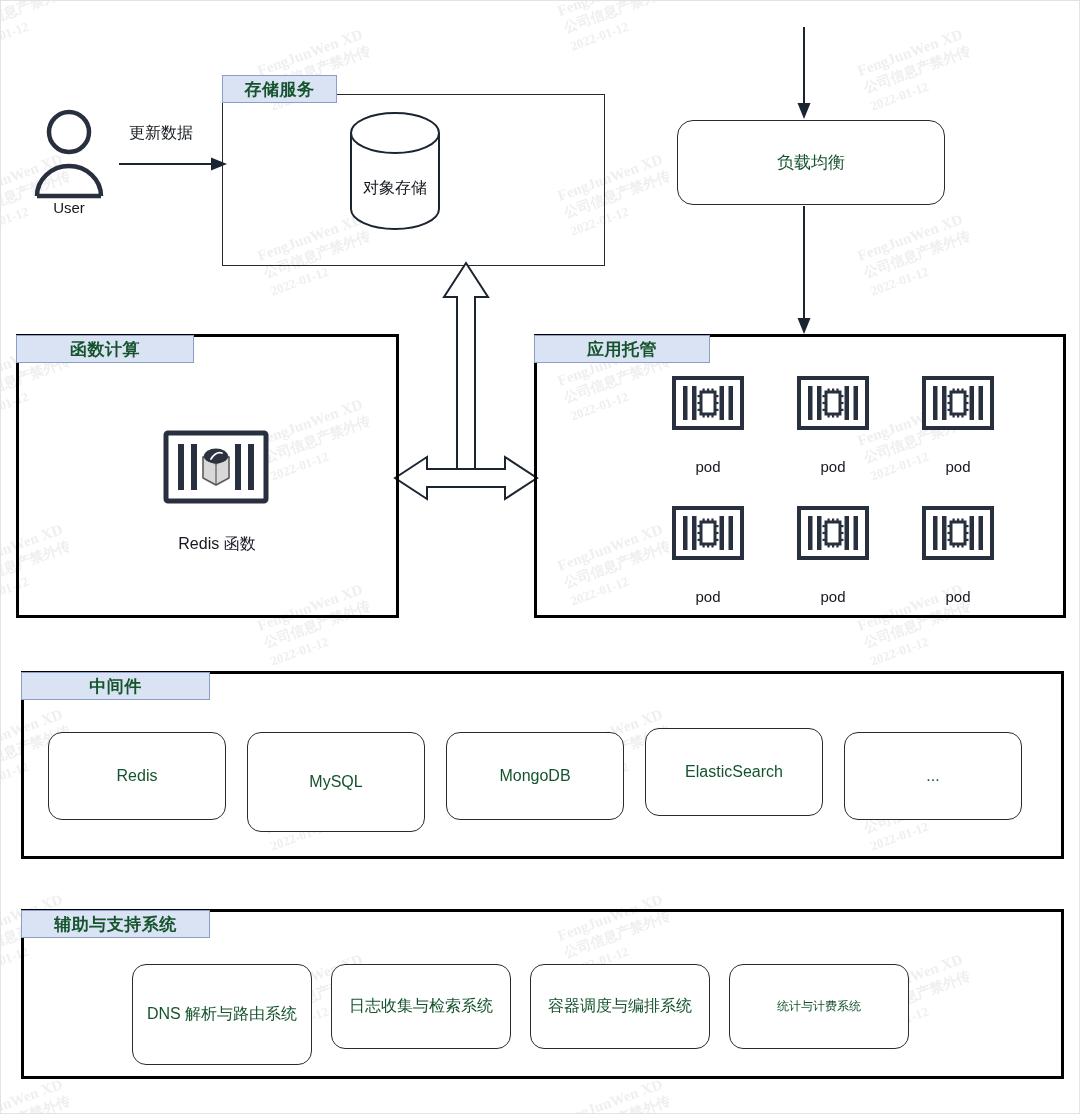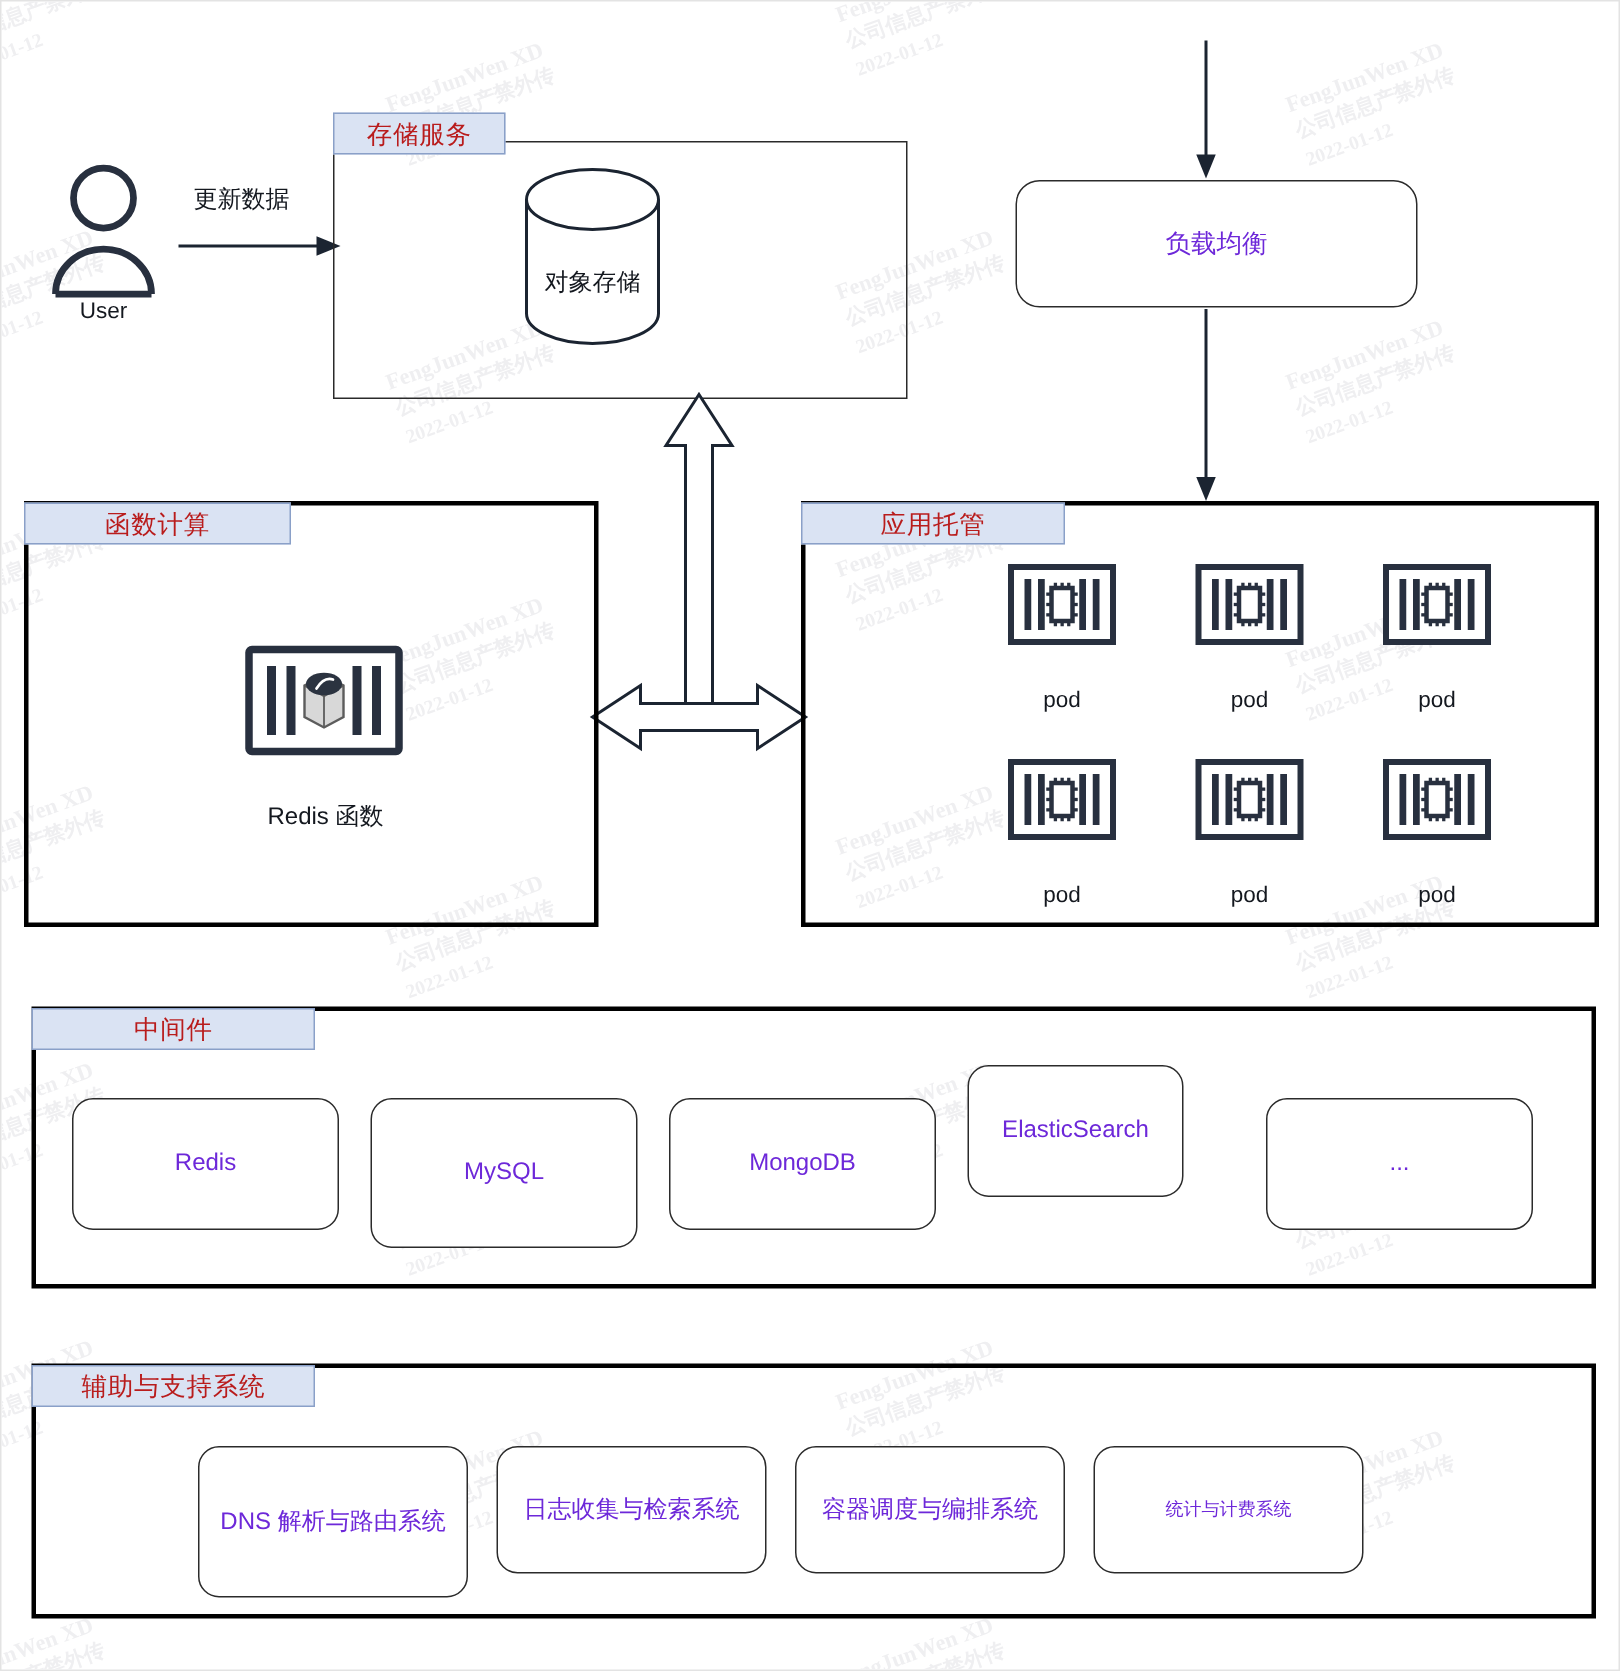--- a/index.html
+++ b/index.html
@@ -54,34 +54,34 @@
     box-sizing:border-box;
     z-index:2;
   }
   .tab{
     position:absolute;
     background:#dae3f3;
     border:1px solid #8aa0c8;
     box-sizing:border-box;
     display:flex;align-items:center;justify-content:center;
     font-size:17px;
-    font-weight:400;
-    color:#b91c1c;
+    font-weight:700;
+    color:#14532d;
     letter-spacing:.5px;
     z-index:4;
   }
   .rcard{
     position:absolute;
     border:1.6px solid #2b2b2b;
     border-radius:14px;
     background:#ffffff;
     box-sizing:border-box;
     display:flex;align-items:center;justify-content:center;
     font-size:16px;
-    color:#6d28d9;
+    color:#14532d;
     z-index:3;
     text-align:center;
   }
   .caption{
     position:absolute;
     font-size:15px;
     color:#14181f;
     text-align:center;
     z-index:3;
     white-space:nowrap;
@@ -444,21 +444,21 @@
       </div>
       <div class="caption" style="left: 897px; top: 587px; width: 120px;">pod</div>
     </div>
 
   <div class="box-thick" style="left:20px;top:670px;width:1043px;height:188px;"></div>
   <div class="tab" style="left:20px;top:671px;width:189px;height:28px;">中间件</div>
   <div id="middleware-row">
       <div class="rcard" style="left: 47px; top: 731px; width: 178px; height: 88px;">Redis</div>
       <div class="rcard" style="left: 246px; top: 731px; width: 178px; height: 100px;">MySQL</div>
       <div class="rcard" style="left: 445px; top: 731px; width: 178px; height: 88px;">MongoDB</div>
-      <div class="rcard" style="left: 644px; top: 709px; width: 144px; height: 88px;">ElasticSearch</div>
+      <div class="rcard" style="left: 644px; top: 727px; width: 178px; height: 88px;">ElasticSearch</div>
       <div class="rcard" style="left: 843px; top: 731px; width: 178px; height: 88px;">...</div>
     </div>
 
   <div class="box-thick" style="left:20px;top:908px;width:1043px;height:170px;"></div>
   <div class="tab" style="left:20px;top:909px;width:189px;height:28px;">辅助与支持系统</div>
   <div id="support-row">
       <div class="rcard" style="left: 131px; top: 963px; width: 180px; height: 101px; font-size: 16px;">DNS 解析与路由系统</div>
       <div class="rcard" style="left: 330px; top: 963px; width: 180px; height: 85px; font-size: 16px;">日志收集与检索系统</div>
       <div class="rcard" style="left: 529px; top: 963px; width: 180px; height: 85px; font-size: 16px;">容器调度与编排系统</div>
       <div class="rcard" style="left: 728px; top: 963px; width: 180px; height: 85px; font-size: 12px;">统计与计费系统</div>

